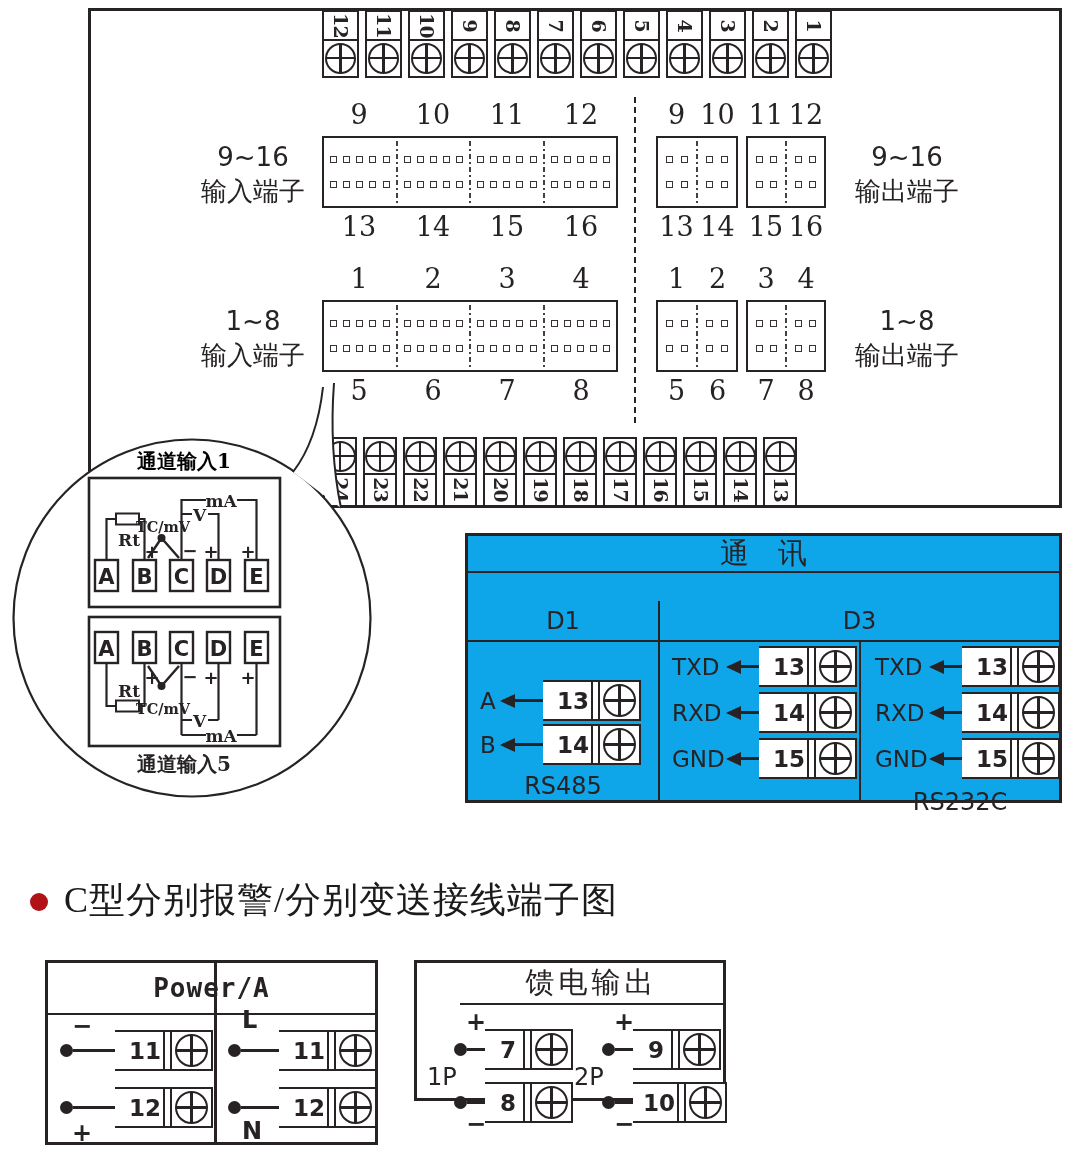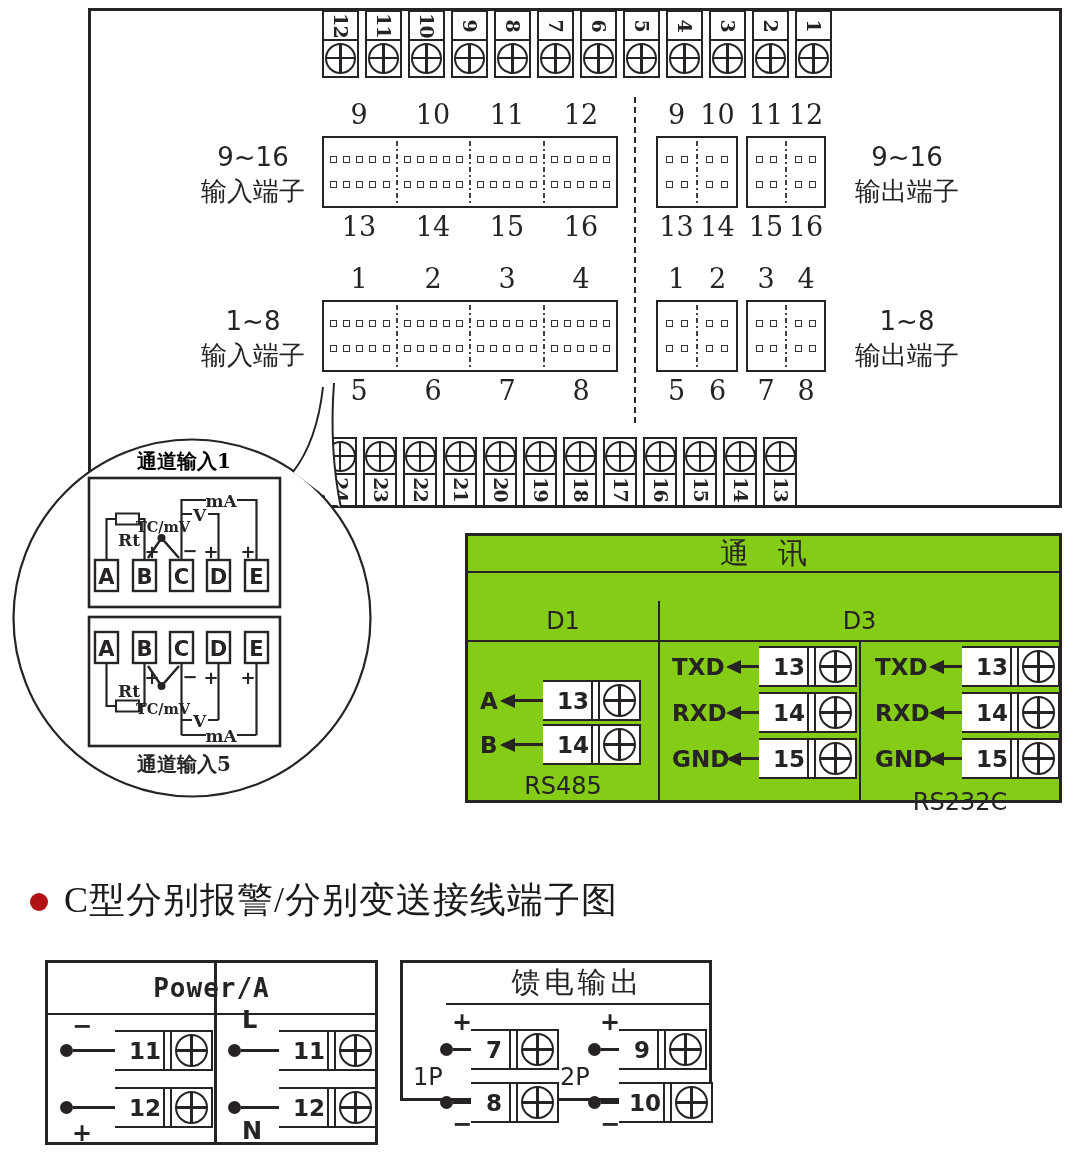--- a/index.html
+++ b/index.html
@@ -51,26 +51,26 @@
 
   
   .tw{display:flex;align-items:center;height:41px;border-top:2.6px solid var(--ink);border-bottom:2.6px solid var(--ink);border-right:2.6px solid var(--ink);background:#fff;flex:none;}
   .twpad{width:12px;align-self:stretch;flex:none;}
   .twn{min-width:30px;padding:0 2px;align-self:stretch;display:flex;align-items:center;justify-content:center;border-right:2.6px solid var(--ink);font-weight:700;font-size:23px;flex:none;}
   .twstrip{width:7px;align-self:stretch;border-right:2.6px solid var(--ink);flex:none;}
   .twsc{width:39px;align-self:stretch;display:flex;align-items:center;justify-content:center;flex:none;}
 
   
   .sigrow{position:absolute;display:flex;align-items:center;}
-  .siglabel{font-size:23px;font-weight:700;flex:none;}
+  .siglabel{font-size:23px;font-weight:400;flex:none;}
   .arrowline{position:relative;height:2.6px;background:var(--ink);flex:none;margin-left:3px;}
   .arrowline::before{content:"";position:absolute;left:-3px;top:50%;transform:translateY(-50%);width:0;height:0;border-right:15px solid var(--ink);border-top:7px solid transparent;border-bottom:7px solid transparent;}
 
   
-  .commtable{border:3px solid var(--ink);display:flex;flex-direction:column;background:#84cc16;justify-content:center;}
+  .commtable{border:3px solid var(--ink);display:flex;flex-direction:column;background:#0ea5e9;justify-content:center;}
   .ct-title{height:37px;border-bottom:2.6px solid var(--ink);display:flex;align-items:center;justify-content:center;font-size:29px;font-weight:500;flex:none;}
   .ct-heads{height:41px;border-bottom:2.6px solid var(--ink);display:flex;flex:none;margin-top:28px;}
   .ct-heads div{display:flex;align-items:center;justify-content:center;font-size:24px;font-weight:500;}
   .ct-body{flex:1;display:flex;}
   .ct-col{position:relative;height:100%;}
   .bR{border-right:2.6px solid var(--ink);}
   .ct-std{position:absolute;left:0;right:0;text-align:center;font-size:24px;font-weight:500;}
 
   
   .leadrow{position:absolute;display:flex;align-items:center;}
@@ -849,21 +849,21 @@
           <span class="twpad"></span>
           <span class="twn">12</span>
           <span class="twstrip"></span>
           <span class="twsc">
             <span class="screw s33"></span>
           </span>
         </div>
     </div>
   </div>
 
-  <div class="abs outerbox" style="left:400px;top:960px;width:312px;height:141px;padding-left:43px;">
+  <div class="abs outerbox" style="left:414px;top:960px;width:312px;height:141px;padding-left:43px;">
     <div class="fd-title">馈电输出</div>
 
     <span class="grouplabel" style="left:10px;top:100px;">1P</span>
     <div class="leadrow" style="left:37px;top:66px;">
       <span class="sign" style="left:12px;top:-19px;">+</span>
       <span class="dot"></span>
         <span class="lwire" style="width:18px;"></span>
       <div class="tw">
           <span class="twpad" style="width:8px;"></span>
           <span class="twn" style="min-width:32px;">7</span>

